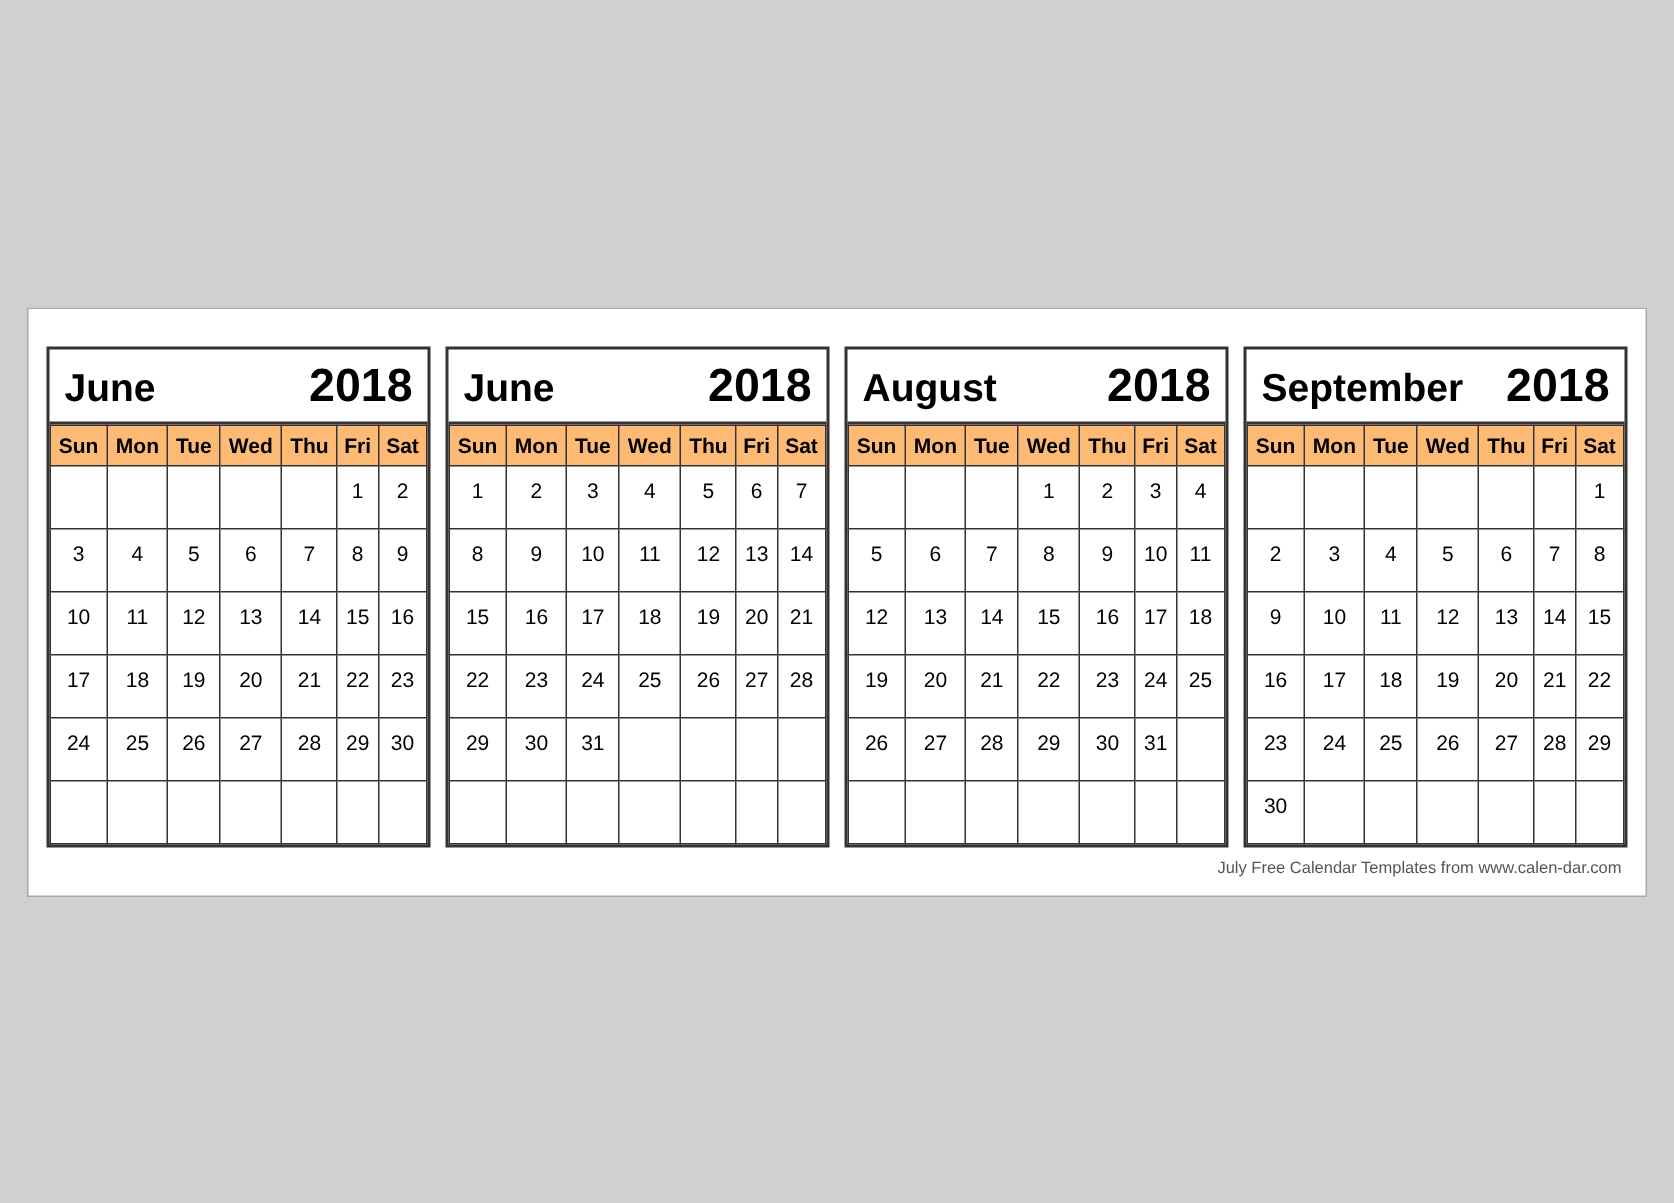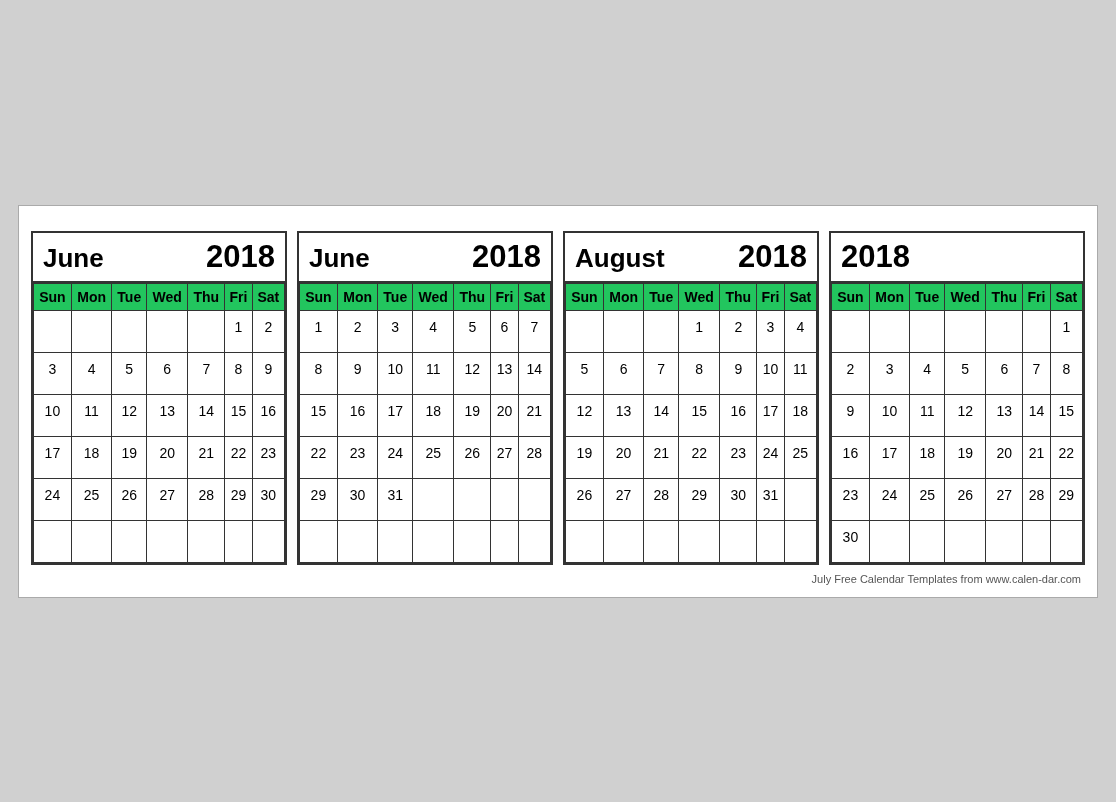--- a/index.html
+++ b/index.html
@@ -46,21 +46,21 @@
     .cal-table {
       width: 100%;
       border-collapse: collapse;
     }
     .cal-table th {
       border: 1px solid #333;
       text-align: center;
       padding: 5px 2px;
       font-size: 14px;
       font-weight: bold;
-      background: #22c55e;
+      background: #fdba74;
     }
     .cal-table td {
       border: 1px solid #333;
       text-align: center;
       padding: 8px 2px;
       font-size: 14px;
       height: 42px;
       vertical-align: top;
     }
     .footer {
@@ -296,20 +296,21 @@
               <td></td>
               <td></td>
               <td></td>
               <td></td>
             </tr>
           </tbody>
         </table>
       </div>
       <div class="calendar">
         <div class="calendar-header">
+          <span class="month-name">September</span>
           <span class="year-name">2018</span>
         </div>
         <table class="cal-table">
           <thead>
             <tr>
               <th>Sun</th>
               <th>Mon</th>
               <th>Tue</th>
               <th>Wed</th>
               <th>Thu</th>

